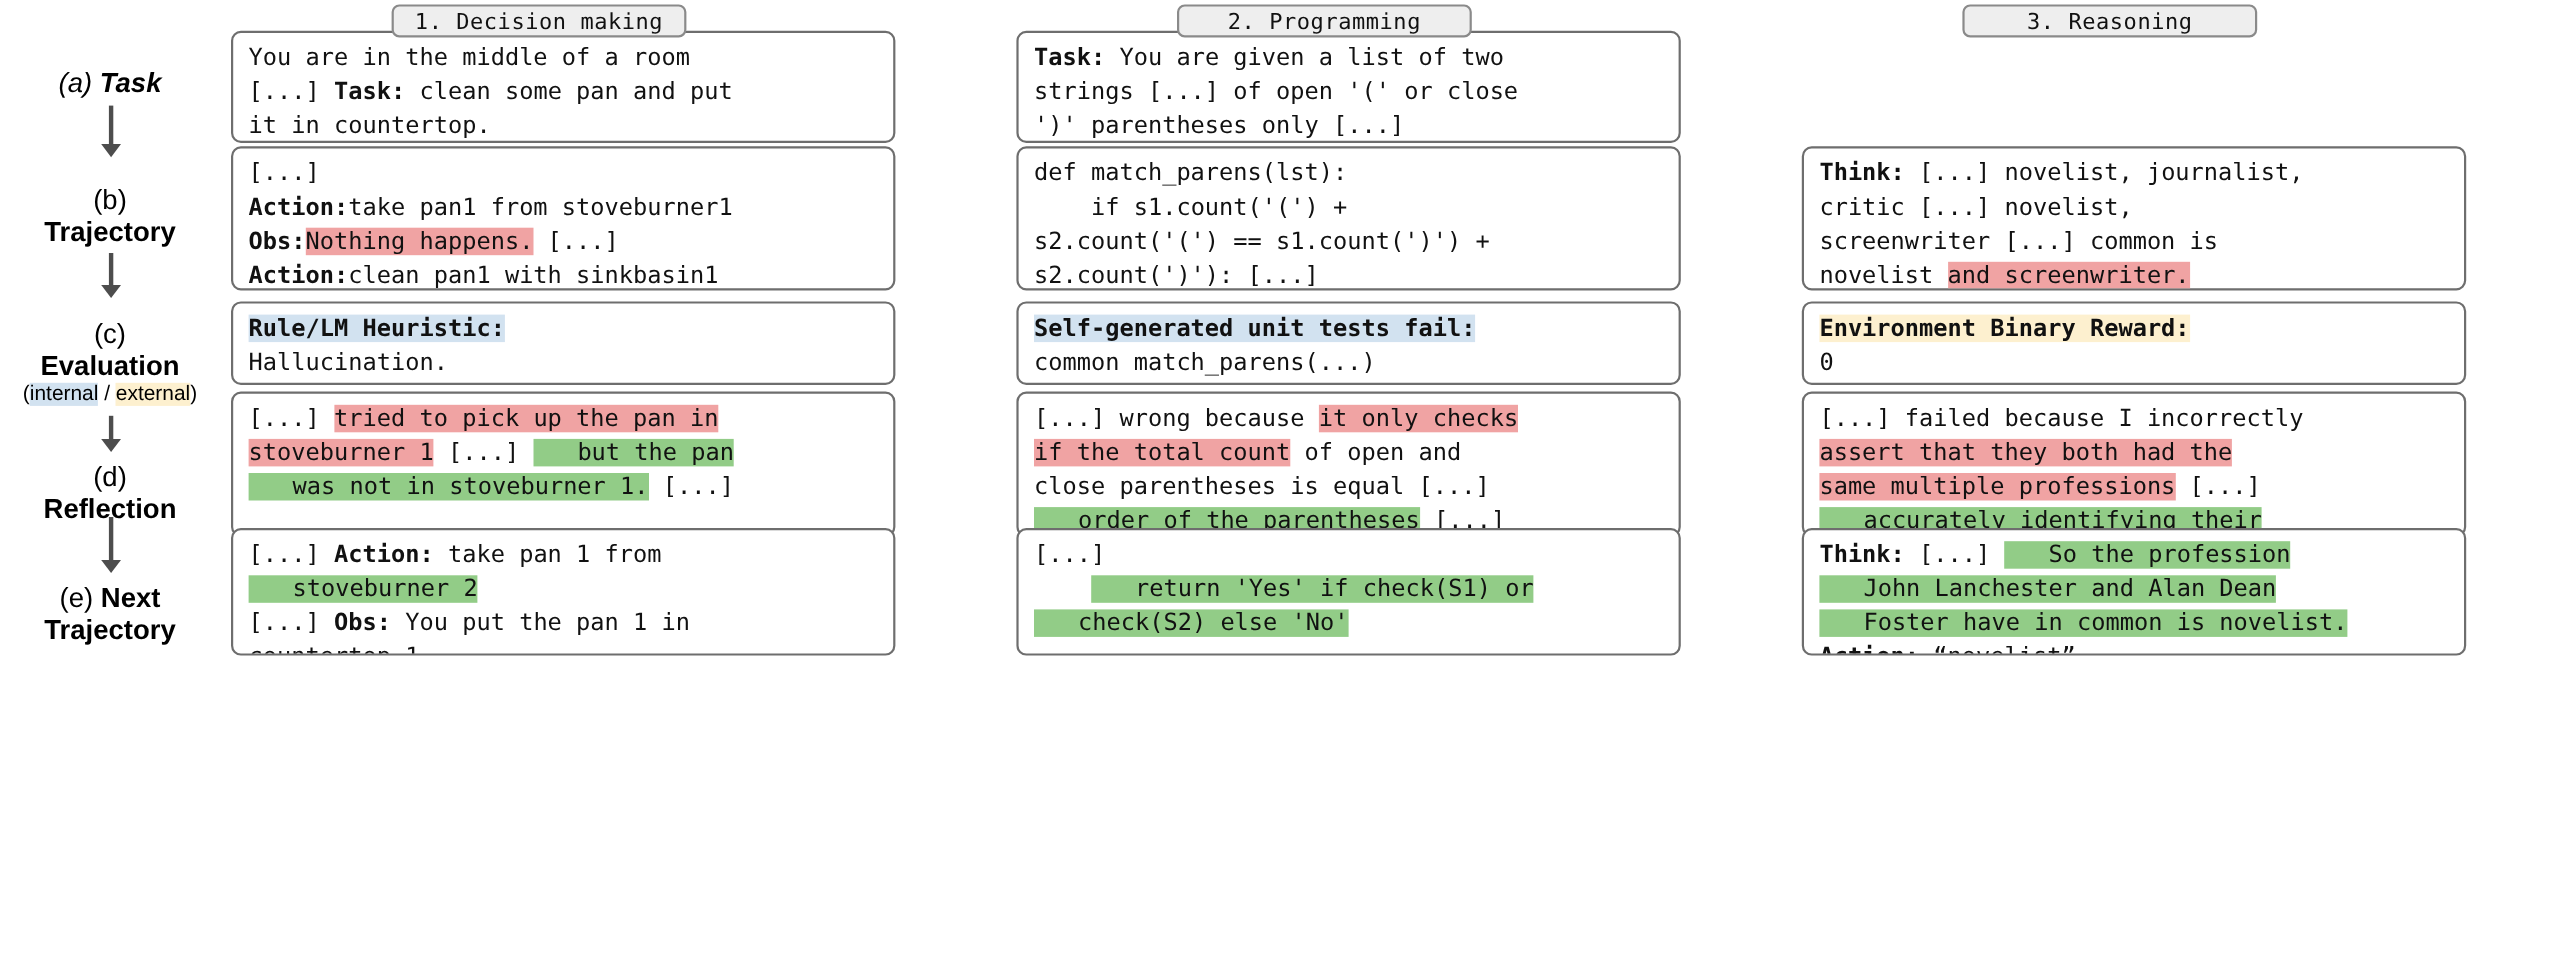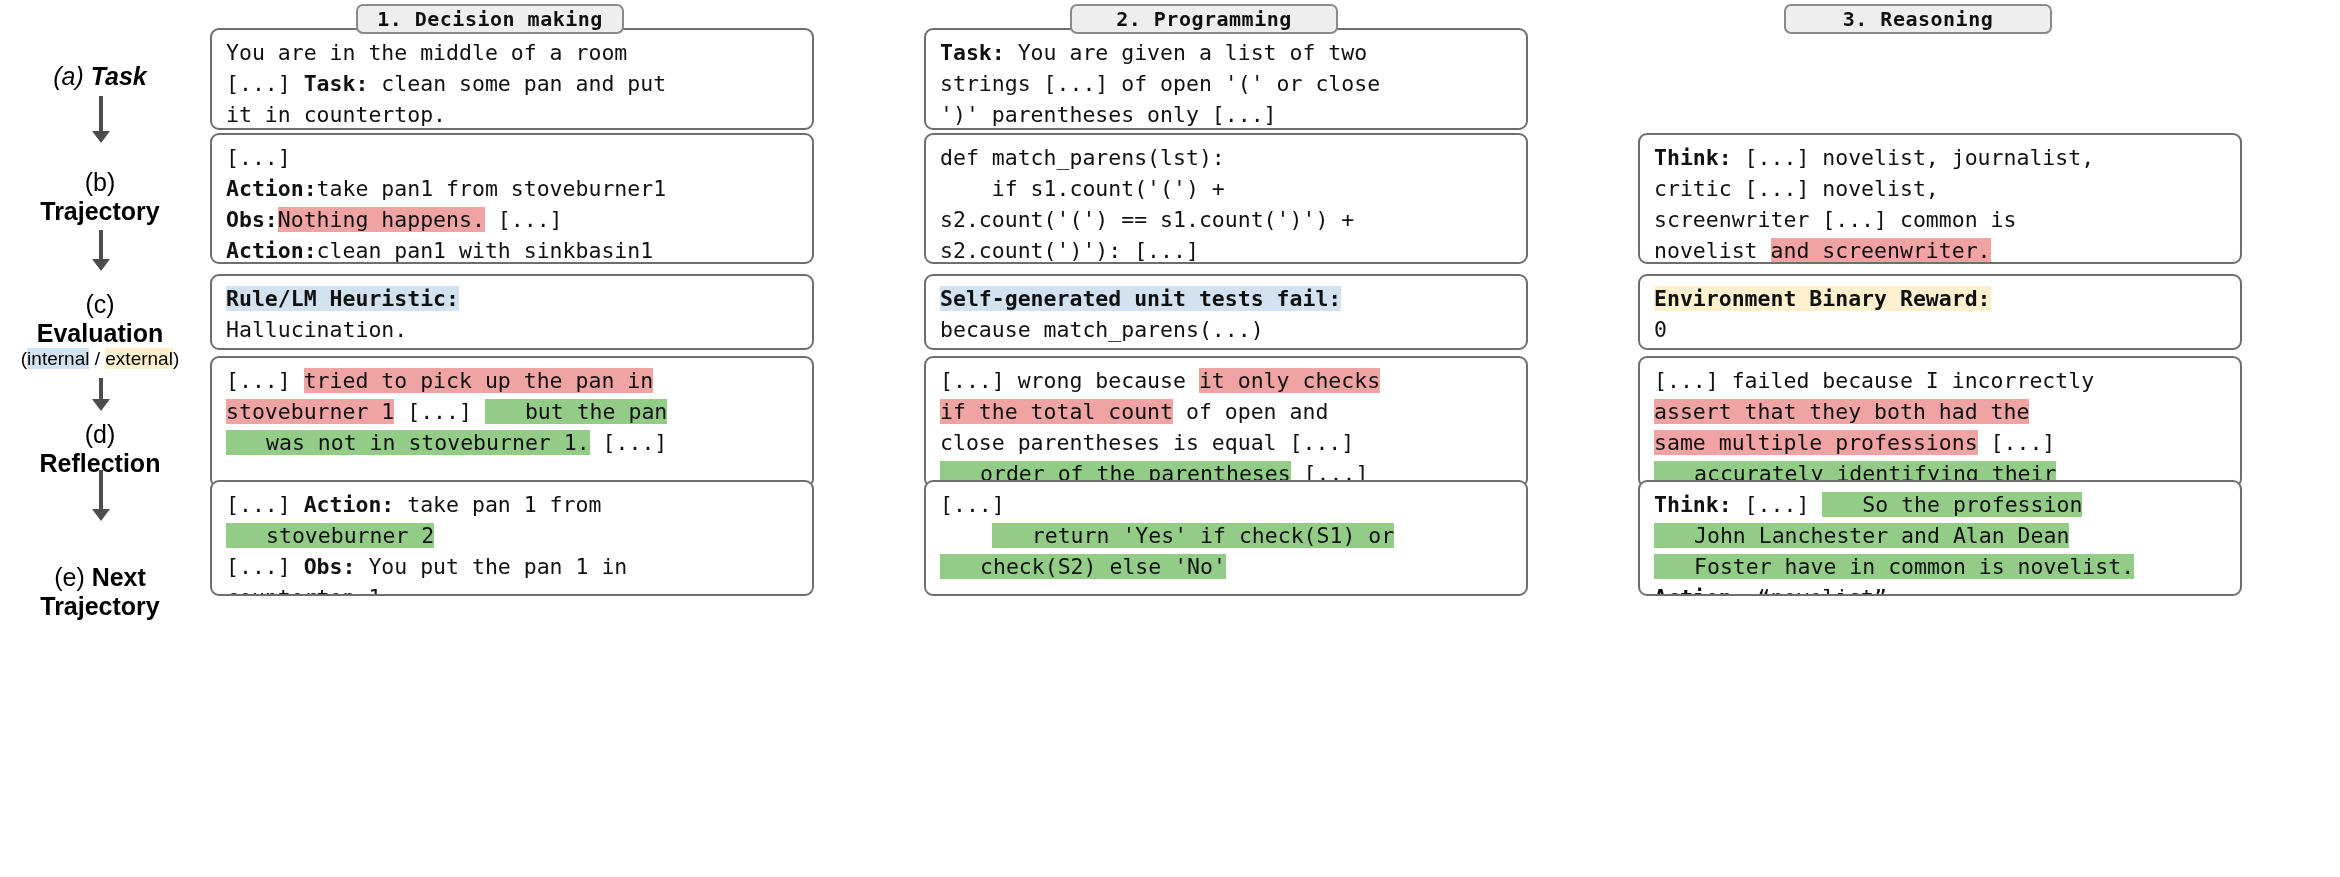--- a/index.html
+++ b/index.html
@@ -34,21 +34,21 @@
     top: 4px;
     height: 30px;
     background: #eeeeee;
     border: 2px solid #8a8a8a;
     border-radius: 7px;
     box-sizing: border-box;
     display: flex;
     align-items: center;
     justify-content: center;
     font-family: "DejaVu Sans Mono", monospace;
-    font-weight: bold;
+    font-weight: normal;
     font-size: 20px;
     color: #111111;
     letter-spacing: 0.5px;
     z-index: 5;
   }
   .tab-1 { left: 356px; width: 268px; }
   .tab-2 { left: 1070px; width: 268px; }
   .tab-3 { left: 1784px; width: 268px; }
 
   
@@ -70,21 +70,21 @@
   }
   .row-label.small-note {
     font-size: 19px;
   }
 
   .lab-a { top: 62px; font-style: italic; }
   .lab-b { top: 168px; }
   .lab-c { top: 290px; }
   .lab-c-note { top: 348px; }
   .lab-d { top: 420px; }
-  .lab-e { top: 530px; margin-top: 33px; }
+  .lab-e { top: 530px; }
 
   
   .arrow {
     position: absolute;
     left: 99px;
     width: 4px;
     background: #4d4d4d;
   }
   .arrow::after {
     content: "";
@@ -218,21 +218,21 @@
   <div class="panel col-3 r-b"><b>Think:</b><span> [...] novelist, journalist,</span>
 <span>critic [...] novelist,</span>
 <span>screenwriter [...] common is</span>
 <span>novelist </span><span class="hl-red">and screenwriter.</span>
 </div>
 
   <div class="panel col-1 r-c"><b class="hl-blue">Rule/LM Heuristic:</b>
 <span>Hallucination.</span></div>
 
   <div class="panel col-2 r-c"><b class="hl-blue">Self-generated unit tests fail:</b>
-<span>because match_parens(...)</span></div>
+<span>common match_parens(...)</span></div>
 
   <div class="panel col-3 r-c"><b class="hl-yellow">Environment Binary Reward:</b>
 <span>0</span></div>
 
   <div class="panel col-1 r-d"><span>[...] </span><span class="hl-red">tried to pick up the pan in</span>
 <span class="hl-red">stoveburner 1</span><span> [...] </span><span class="hl-green">but the pan</span>
 <span class="hl-green">was not in stoveburner 1.</span><span> [...]</span></div>
 
   <div class="panel col-2 r-d"><span>[...] wrong because </span><span class="hl-red">it only checks</span>
 <span class="hl-red">if the total count</span><span> of open and</span>

